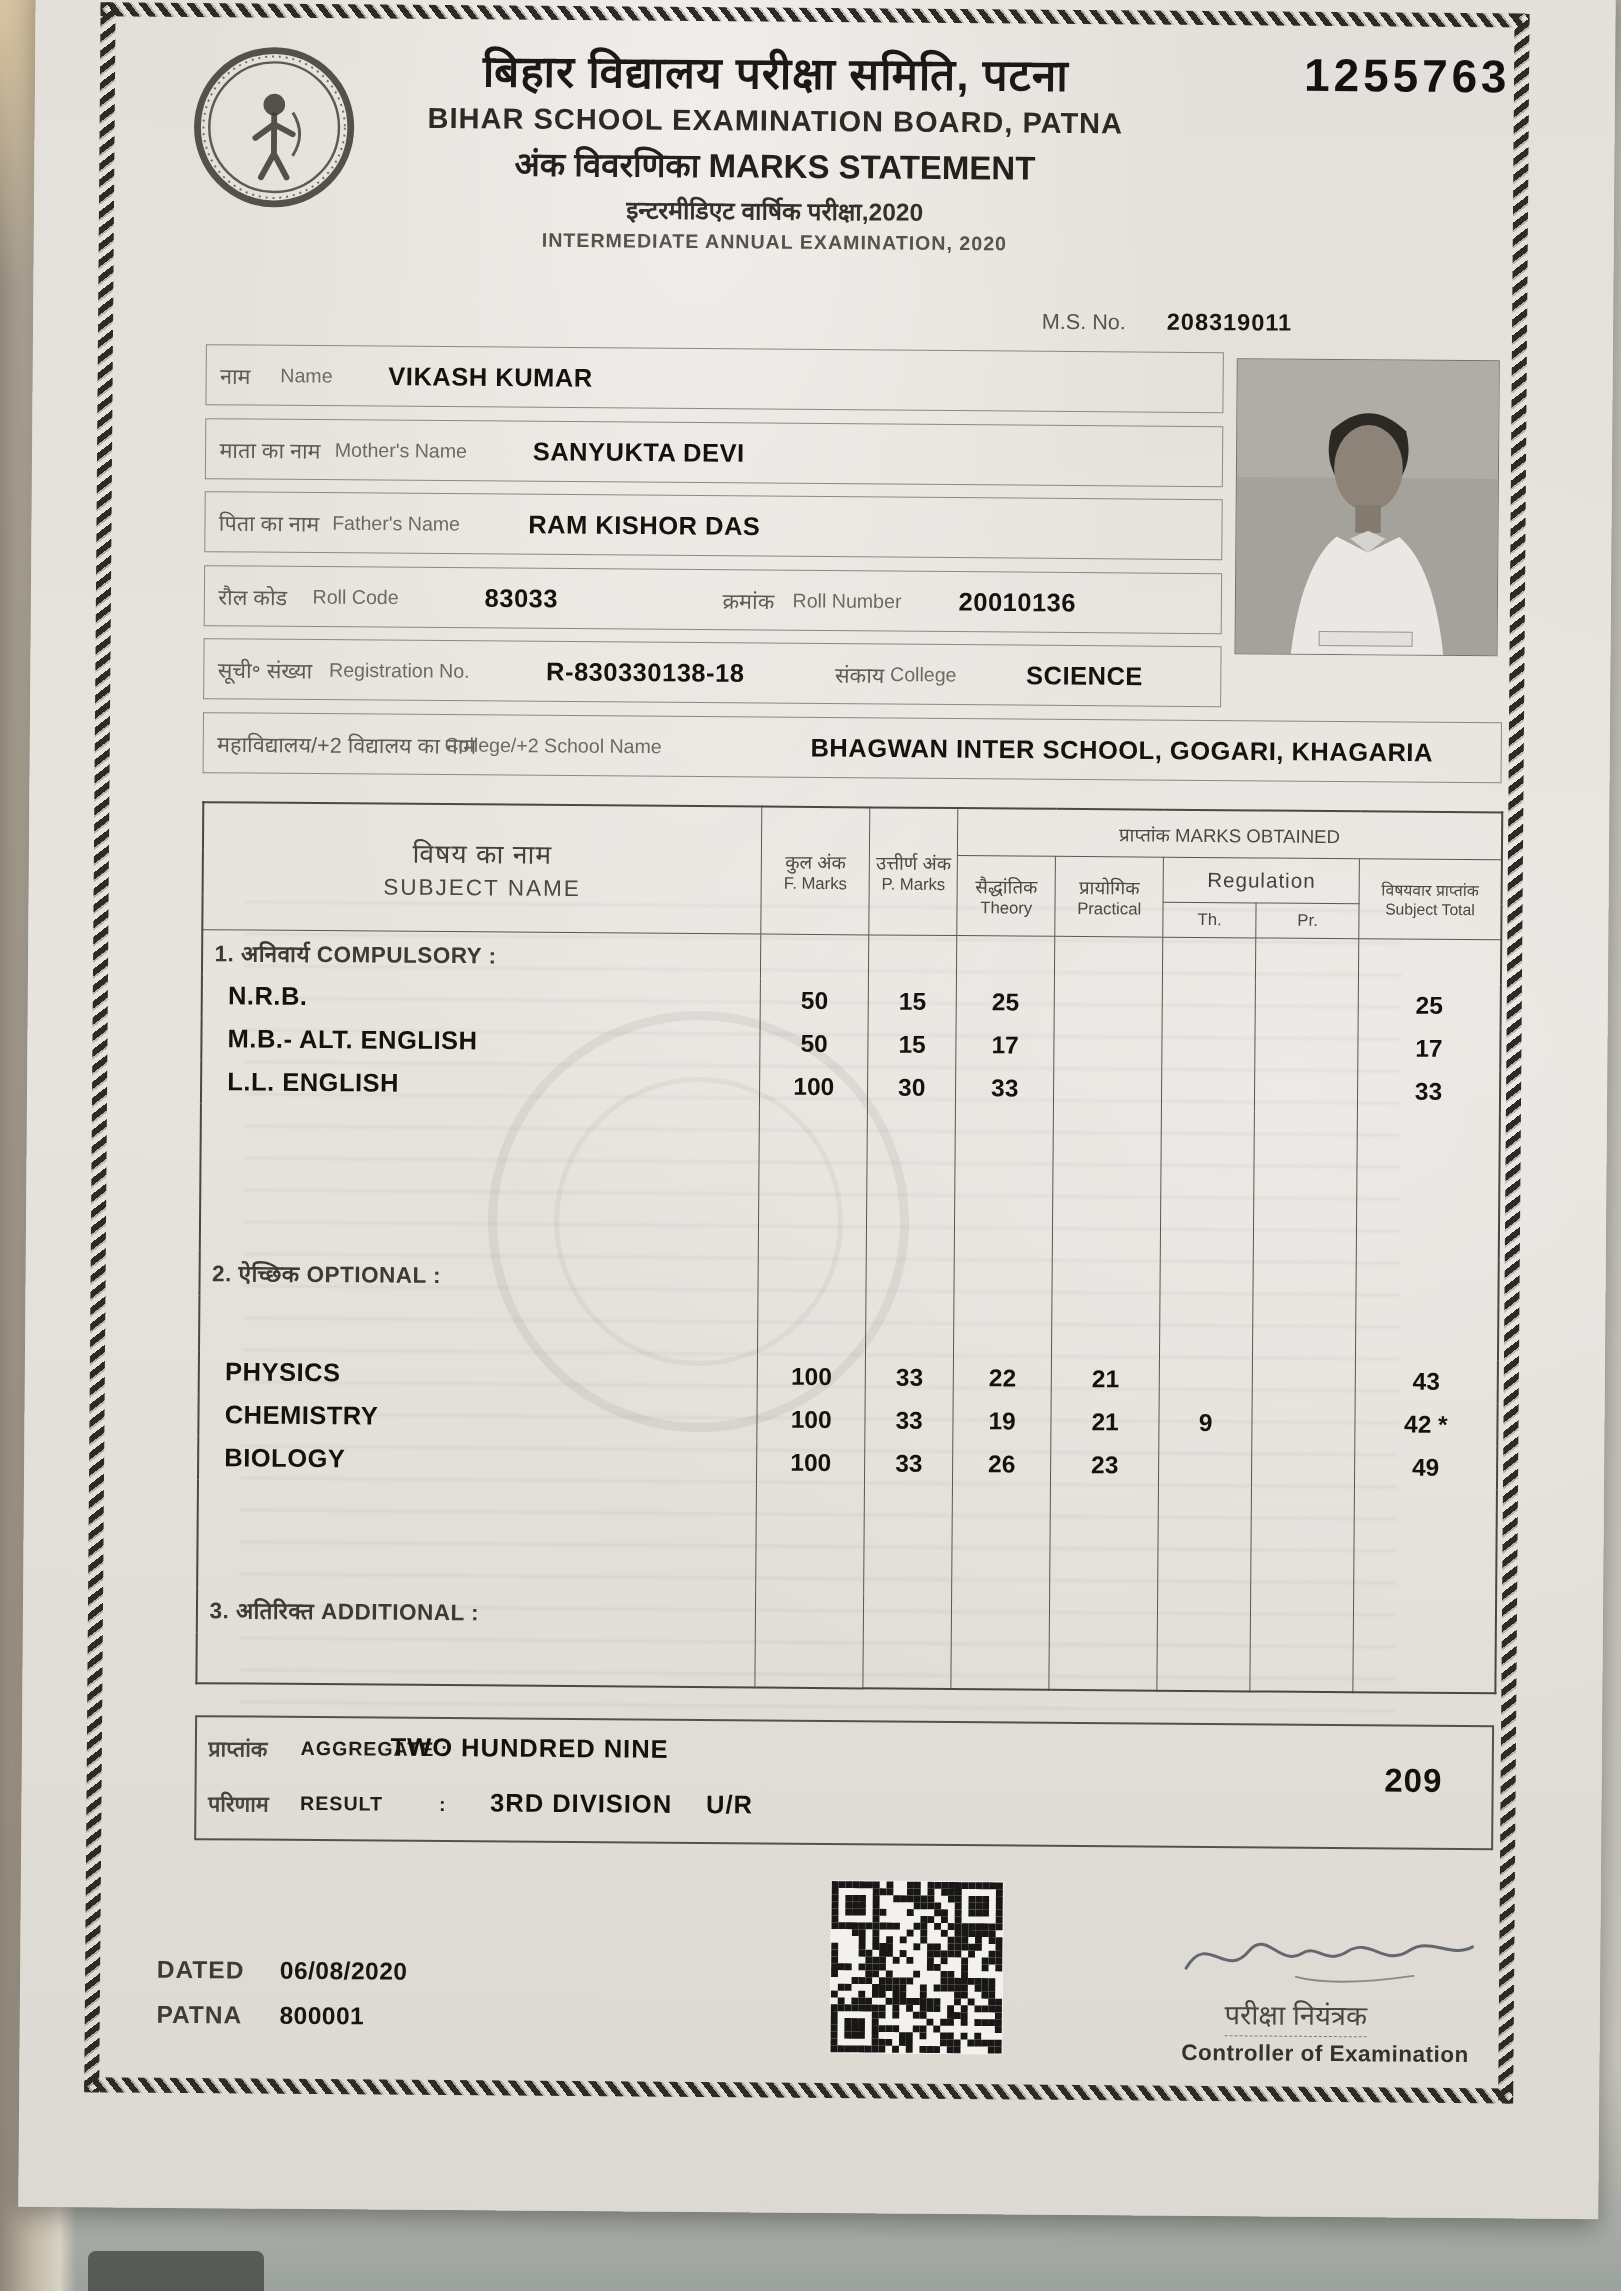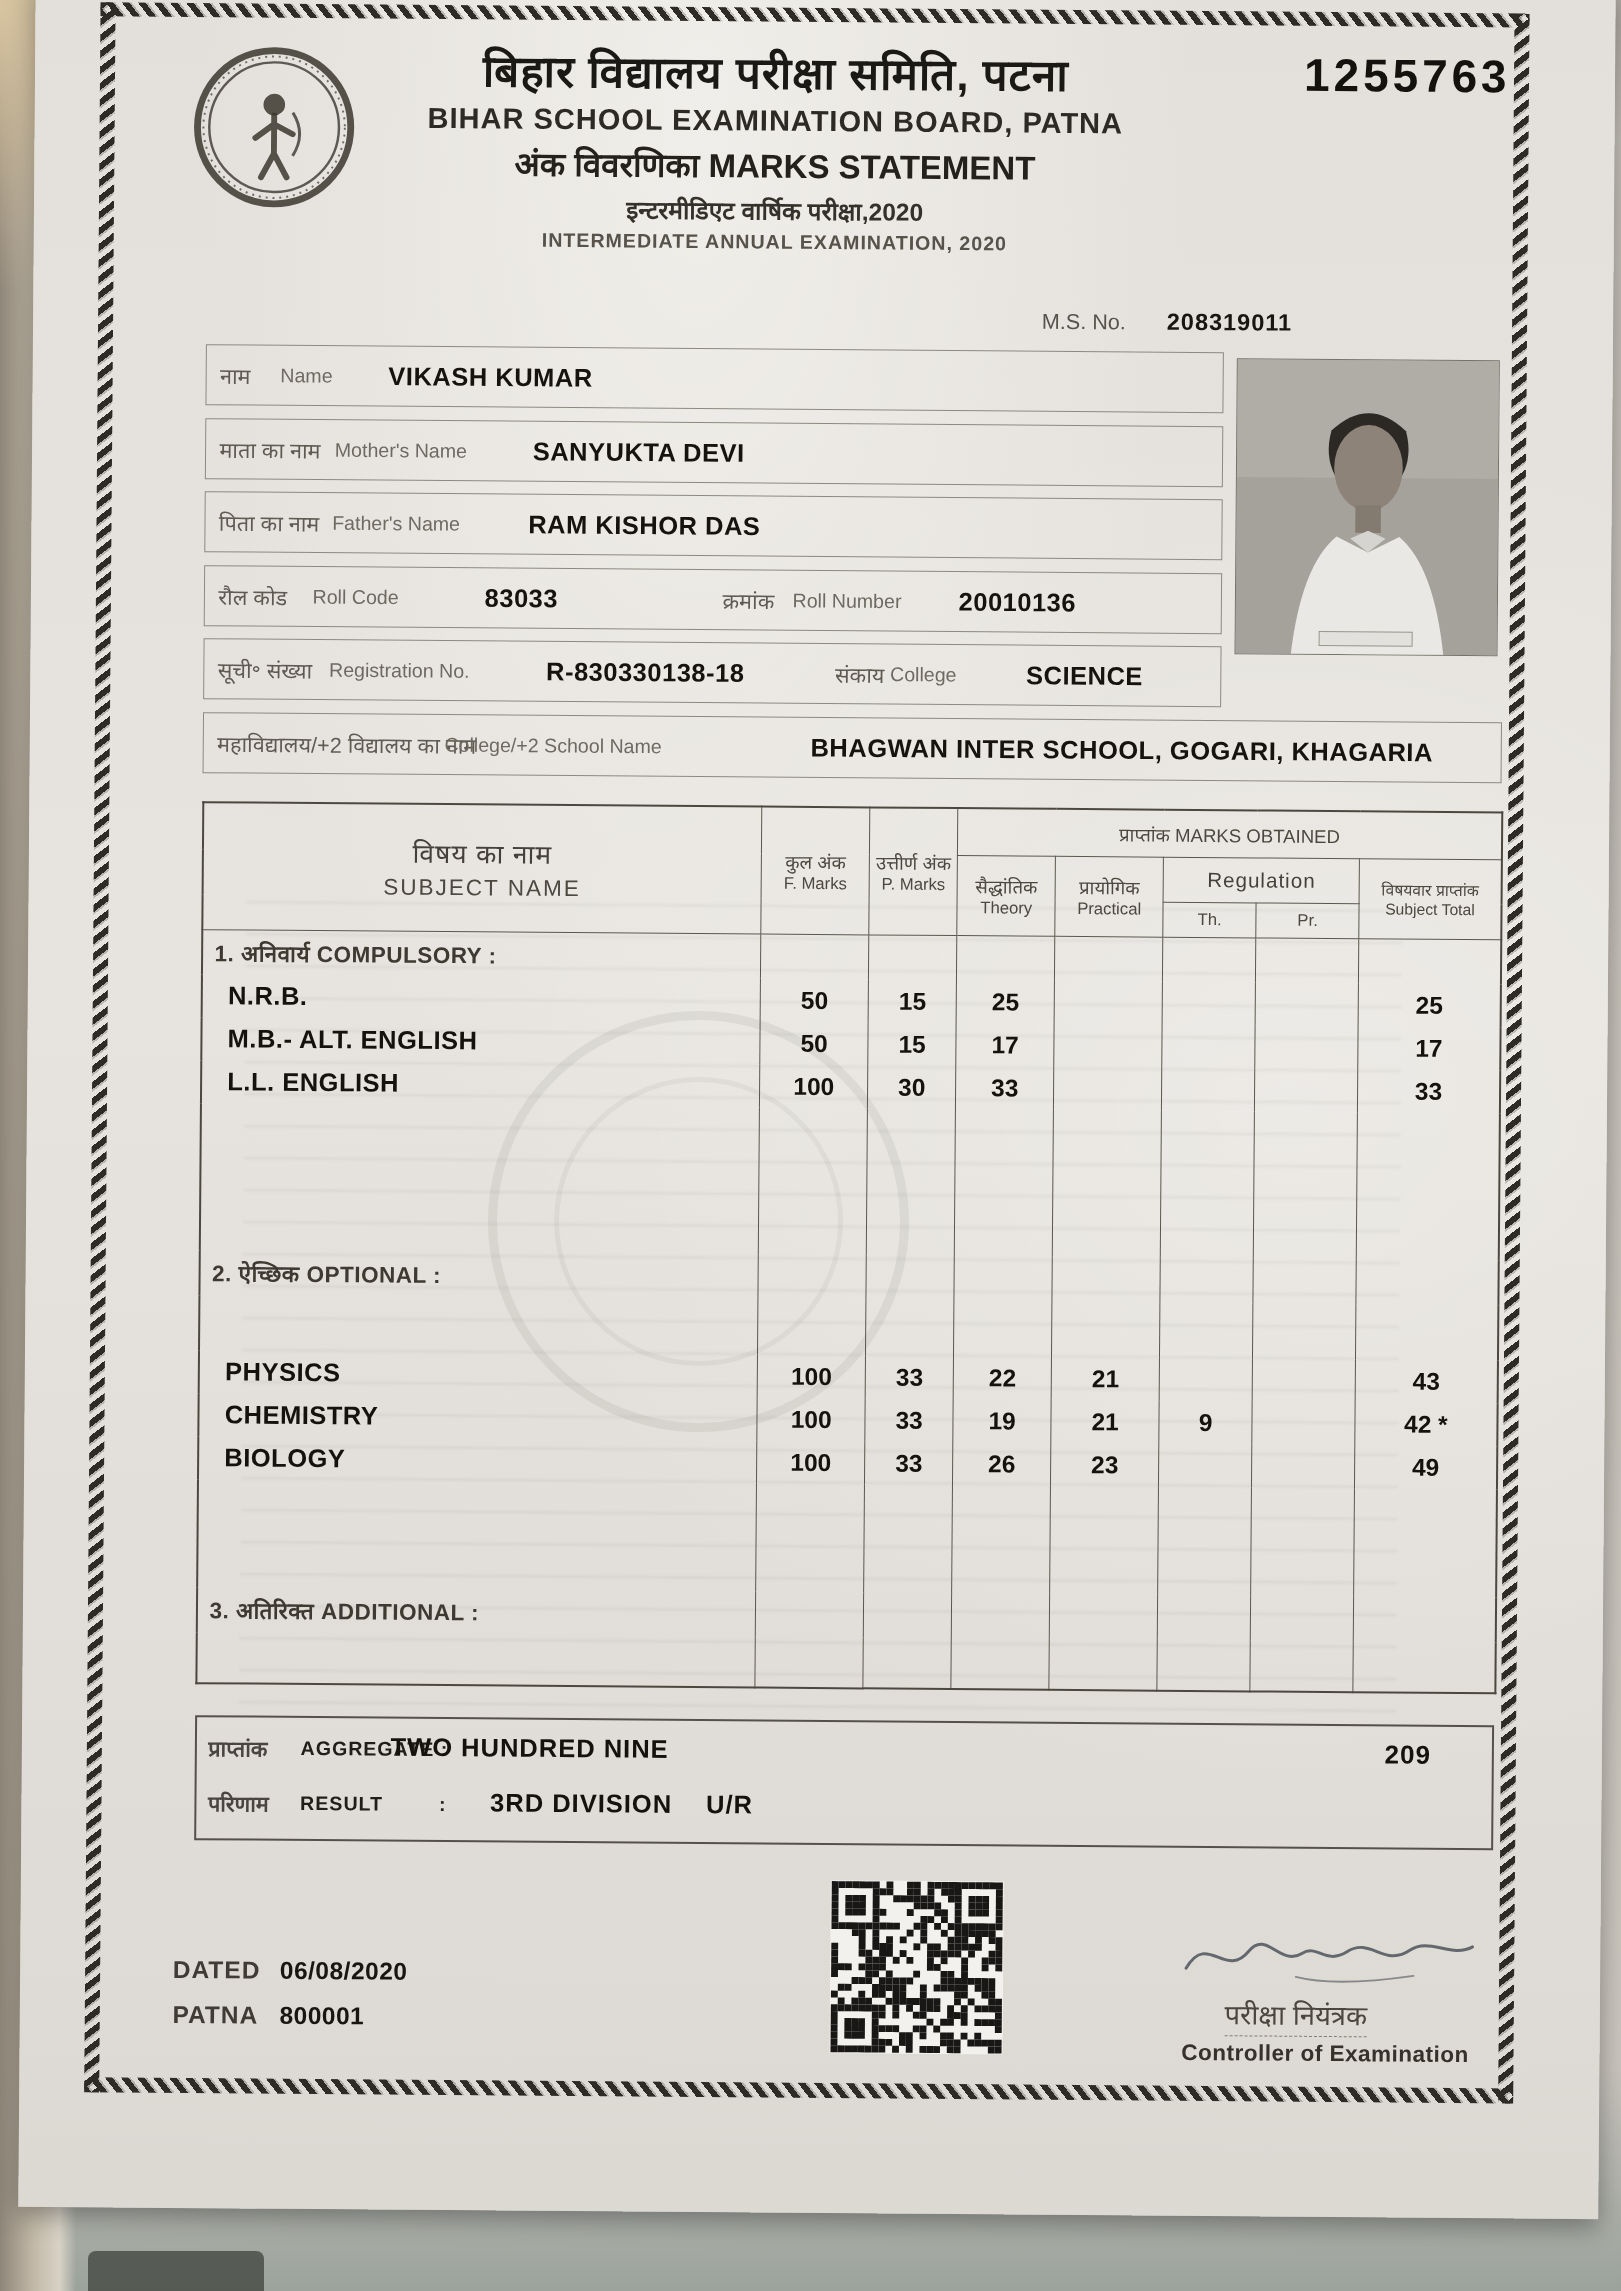--- a/index.html
+++ b/index.html
@@ -96,21 +96,21 @@
   
   .agg { position:absolute; left:93px; top:1698px; width:1299px; height:125px;
     border:2px solid #55514a; }
   .agg span { position:absolute; white-space:nowrap; }
   .agg .hi  { font-size:21.6px; font-weight:bold; color:#4a463f; }
   .agg .en  { font-size:19.6px; font-weight:bold; color:#211e19; letter-spacing:1px; }
   .agg .big { font-size:25.5px; font-weight:bold; color:#15120d; letter-spacing:1px; }
 
   
   .foot { position:absolute; font-weight:bold; white-space:nowrap; }
-  .foot.lbl { color:#403c35; font-size:24.5px; letter-spacing:1px;margin-left:16px; }
+  .foot.lbl { color:#403c35; font-size:24.5px; letter-spacing:1px; }
   .foot.val { color:#191611; font-size:24.5px; }
   .qr { position:absolute; left:730px; top:1858px; width:173px; height:173px; background:#f2f1ee; }
   .sig { position:absolute; left:1078px; top:1896px; width:304px; height:71px; }
   .controller-hi { position:absolute; left:1125px; top:1970px; font-size:27.4px; color:#4b473f;
     border-bottom:1px dashed #817d74; padding-bottom:2.9px; }
   .controller-en { position:absolute; left:1082px; top:2015px; font-size:22.5px; font-weight:bold; color:#36322b; letter-spacing:0.5px; }
 </style>
 </head>
 <body>
 
@@ -382,21 +382,21 @@
                 <td></td>
             </tr>
           </tbody>
         </table>
       </div>
 
       <div class="agg">
         <span class="hi" style="left:11.8px;  top:15.7px">प्राप्तांक</span>
         <span class="en" style="left:104px; top:18.6px">AGGREGATE :</span>
         <span class="big" style="left:194px; top:13.7px">TWO HUNDRED NINE</span>
-        <span class="big" style="left:1188px;top:13px; font-size:26px">209</span>
+        <span class="big" style="left:1188px;top:35px; font-size:33px">209</span>
         <span class="hi" style="left:11.8px;  top:71px">परिणाम</span>
         <span class="en" style="left:104px; top:74px">RESULT</span>
         <span class="en" style="left:243px; top:74px">:</span>
         <span class="big" style="left:294px; top:69px">3RD DIVISION</span>
         <span class="big" style="left:510px; top:69px">U/R</span>
       </div>
 
       <span class="foot lbl" style="left:57px; top:1939px; position:absolute">DATED</span>
       <span class="foot val" style="left:180px;top:1939px; position:absolute">06/08/2020</span>
       <span class="foot lbl" style="left:57px; top:1984px; position:absolute">PATNA</span>

